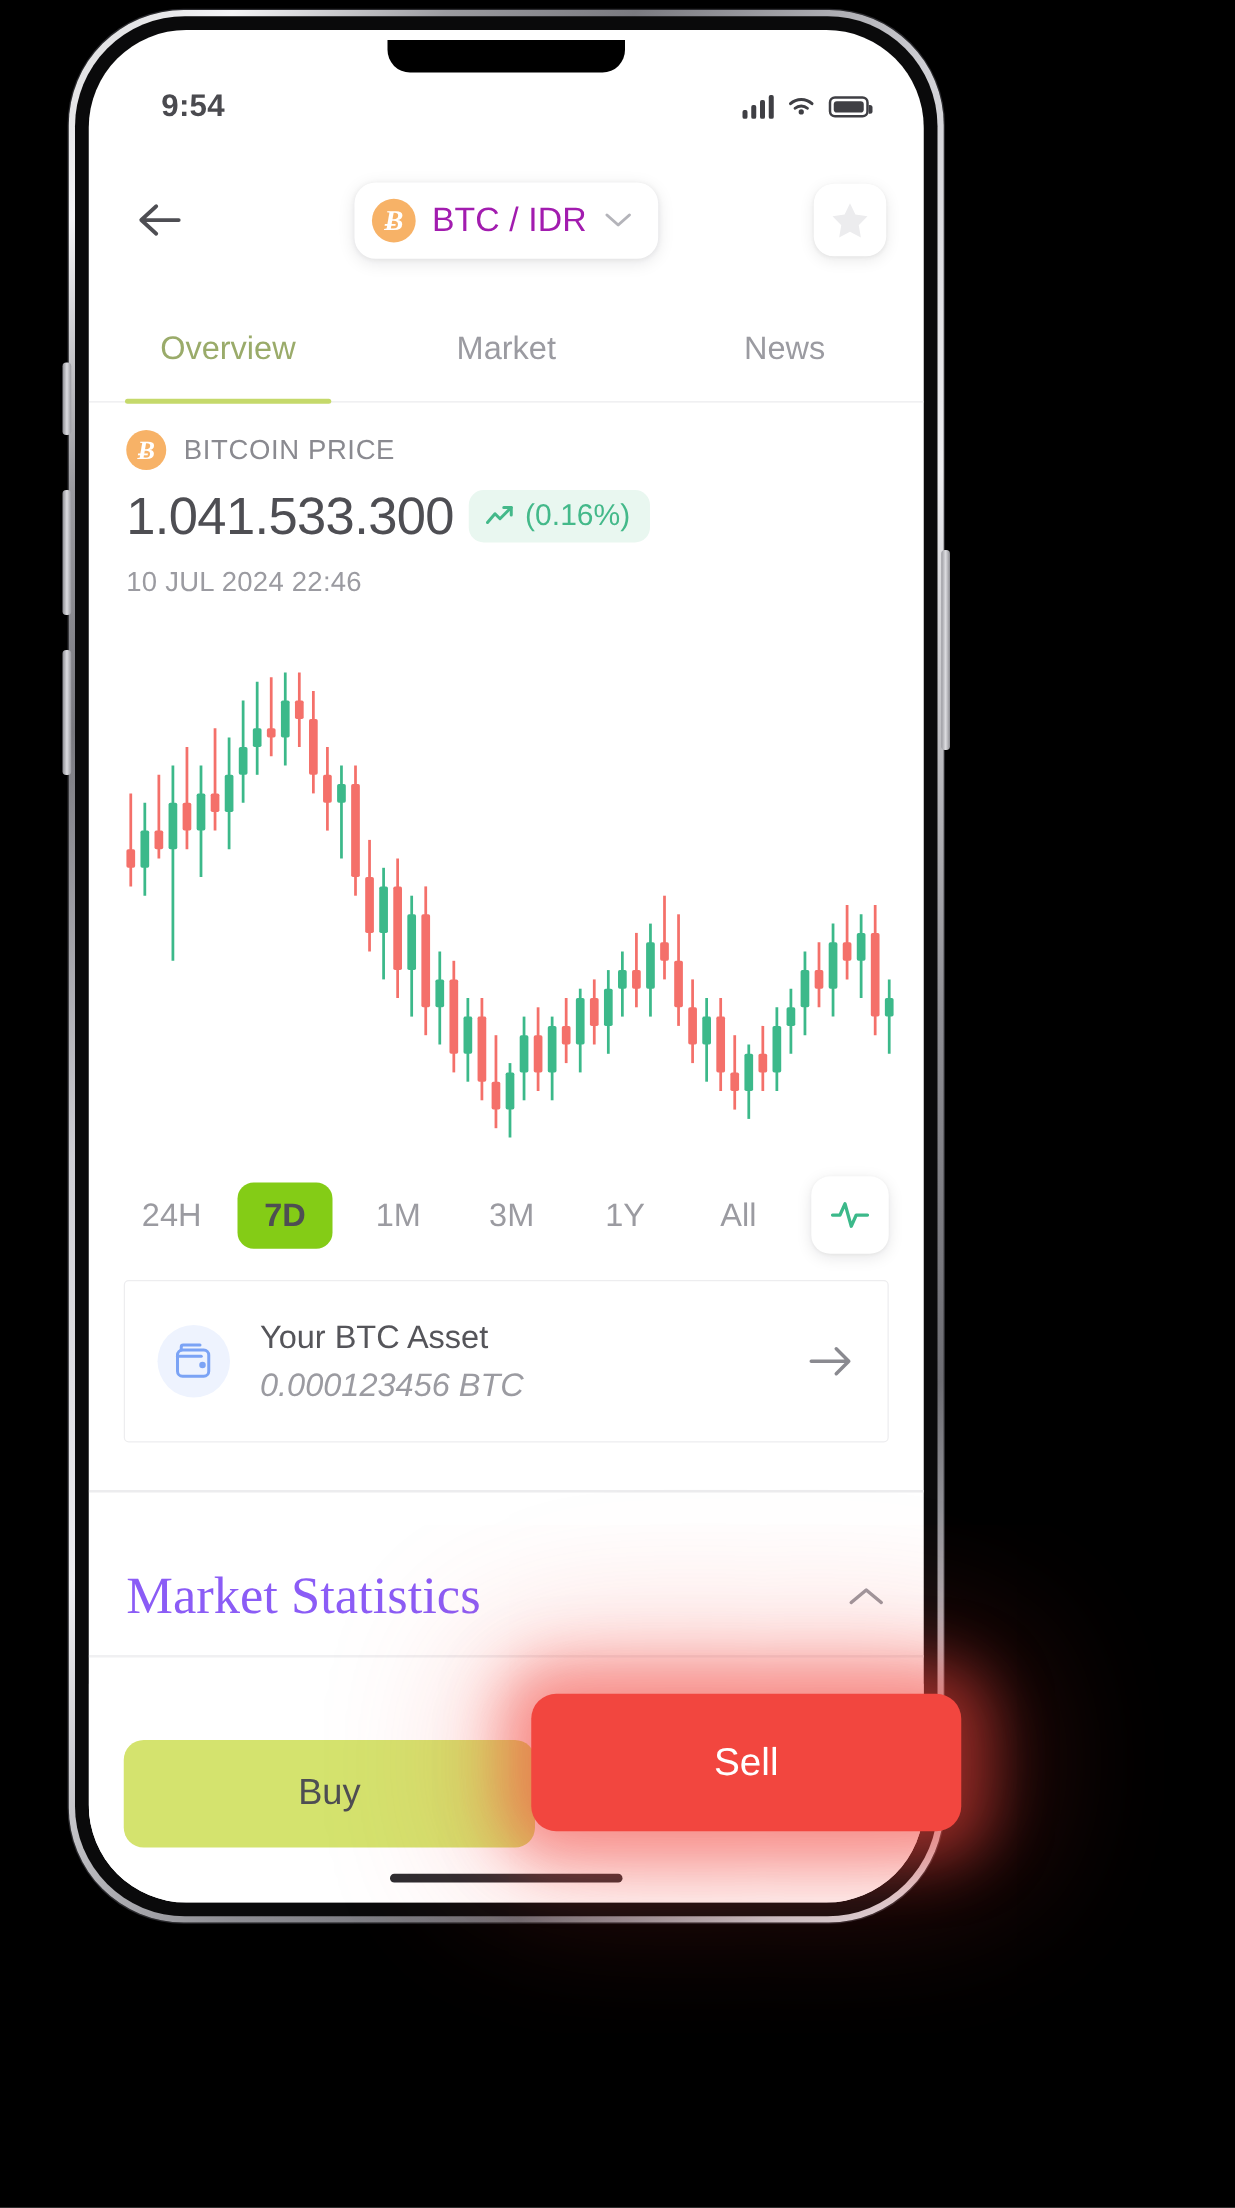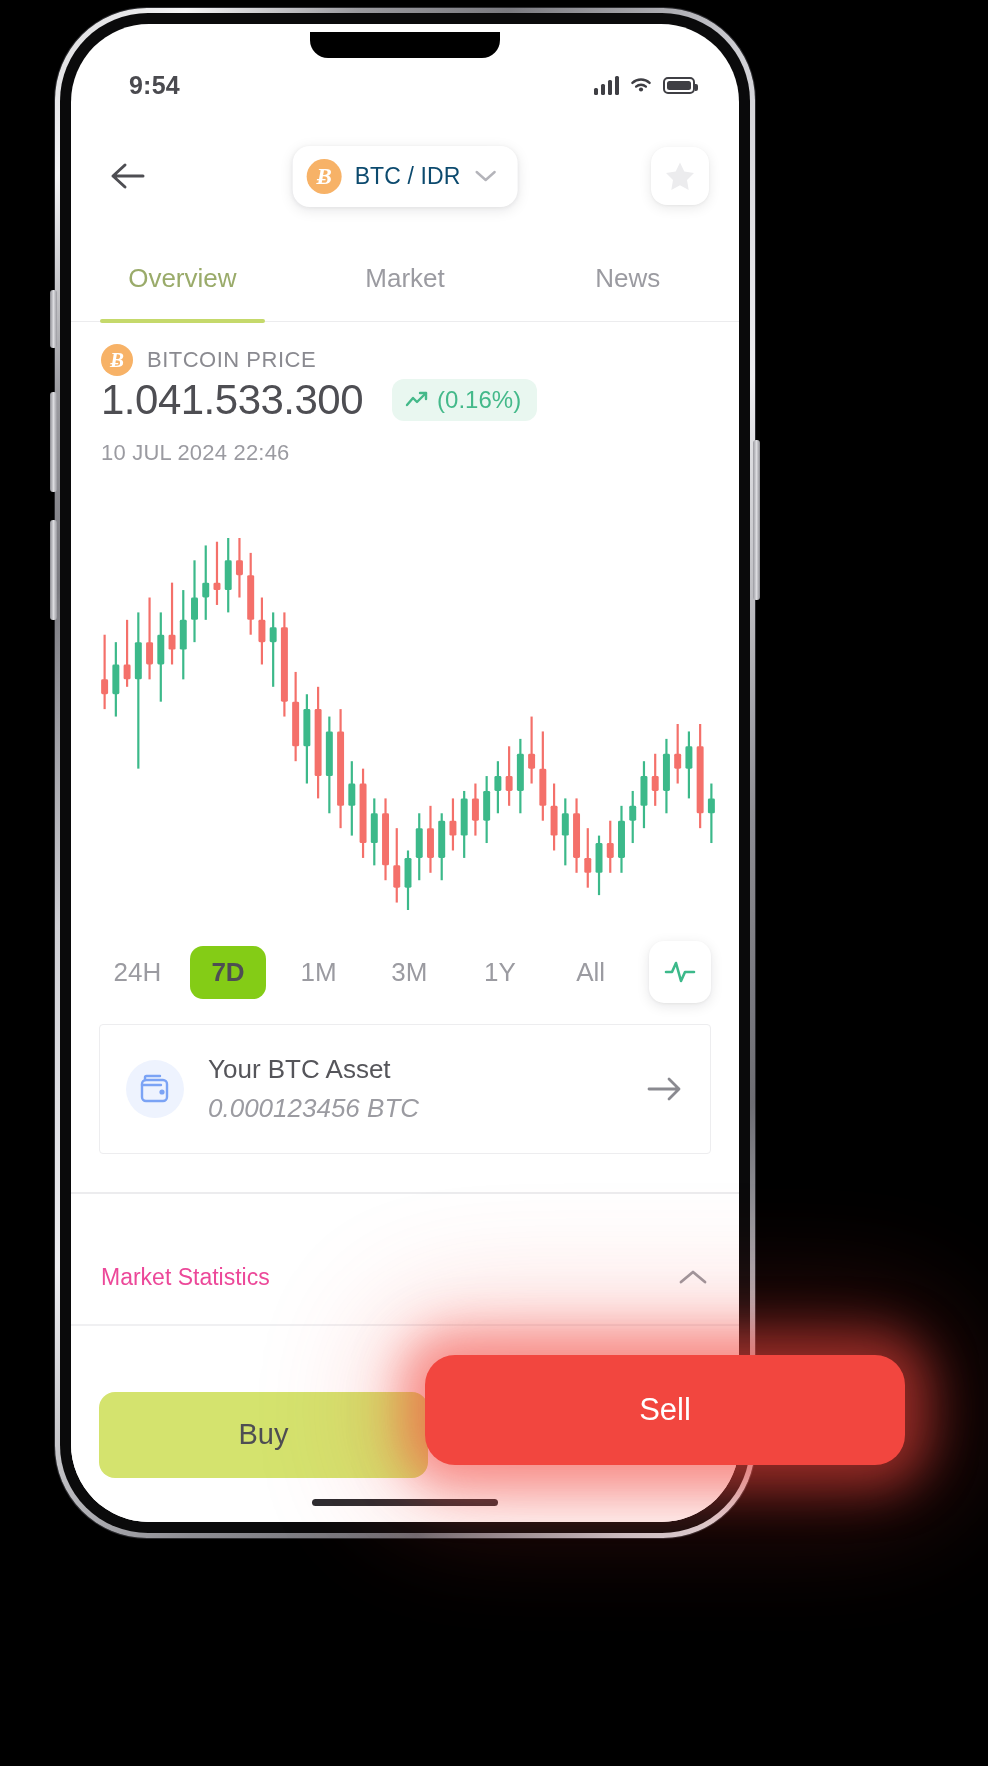--- a/index.html
+++ b/index.html
@@ -85,21 +85,21 @@
     cursor: pointer;
   }
   .btc-coin {
     width: 35px; height: 35px; border-radius: 50%;
     background: #f7b267;
     display: flex; align-items: center; justify-content: center;
     color: #fff; font-size: 23px; font-weight: 700;
     font-family: "Liberation Serif", serif;
     font-style: italic; line-height: 1;
   }
-  .pair-label { font-size: 23px; color: #0c4a6e; letter-spacing: .1px; }
+  .pair-label { font-size: 27px; color: #a21caf; letter-spacing: .1px; }
   .star-btn {
     position: absolute; right: 30px;
     width: 58px; height: 58px; border-radius: 16px;
     background: #fff;
     box-shadow: 0 3px 13px rgba(17,17,26,.09), 0 1px 3px rgba(17,17,26,.05);
     display: flex; align-items: center; justify-content: center; cursor: pointer;
   }
 
   
   .tabs {
@@ -114,21 +114,21 @@
   .tab.active::after {
     content: ""; position: absolute; bottom: -1.5px; left: 13%; right: 13%;
     height: 4px; background: #c5d96b; border-radius: 3px;
   }
 
   
   .price-wrap { position: absolute; top: 320px; left: 0; width: 668px; padding: 0 30px; }
   .price-head { display: flex; align-items: center; gap: 14px; }
   .btc-coin.sm { width: 32px; height: 32px; font-size: 21px; }
   .price-head-label { font-size: 22px; color: #8a8a90; letter-spacing: .5px; }
-  .price-row { display: flex; align-items: center; gap: 29px; margin-top: 0; }
+  .price-row { display: flex; align-items: center; gap: 12px; margin-top: 13px; }
   .price-value { font-size: 42px; color: #4e4e53; letter-spacing: -.5px; font-weight: 400; }
   .chg-badge {
     display: flex; align-items: center; gap: 8px;
     background: #e9f7f0; color: #44b98a;
     border-radius: 12px; padding: 7px 16px 7px 13px; font-size: 24px;
   }
   .price-time { margin-top: 16px; font-size: 22px; color: #9b9ba1; letter-spacing: .2px; }
 
   
   .chart-area { position: absolute; top: 500px; left: 0; width: 668px; height: 400px; }
@@ -167,42 +167,42 @@
   .asset-title { font-size: 26px; color: #55555a; }
   .asset-amount { font-size: 26px; color: #9b9ba1; margin-top: 8px; font-style: italic; }
 
   
   .divider-thick { position: absolute; top: 1168px; left: 0; width: 668px; height: 1.5px; background: #ececee; }
   .market-row {
     position: absolute; top: 1210px; left: 0; width: 668px; height: 86px;
     display: flex; align-items: center; justify-content: space-between;
     padding: 0 30px; cursor: pointer;
   }
-  .market-title { font-size: 23px; color: #ec4899; }
+  .market-title { font-size: 42px; color: #8b5cf6; font-family: Liberation Serif, serif; }
   .divider-thin { position: absolute; top: 1300px; left: 0; width: 668px; height: 1.5px; background: #f0f0f2; }
 
   
   .action-bar {
     position: absolute; bottom: 0; left: 0; width: 668px; height: 175px;
     background: #fff; display: flex; align-items: center; padding: 0 28px; gap: 18px;
   }
   .buy-btn {
     width: 329px; height: 86px; border-radius: 16px;
     background: #d4e36e; color: #4e4e53; font-size: 29px;
     display: flex; align-items: center; justify-content: center; cursor: pointer;
   }
   .home-indicator {
     position: absolute; bottom: 16px; left: 50%; transform: translateX(-50%);
     width: 186px; height: 7px; border-radius: 4px; background: #2c2c30;
   }
 
   
   .sell-btn {
     position: absolute; left: 425px; top: 1355px;
-    width: 480px; height: 110px; border-radius: 30px;
+    width: 344px; height: 110px; border-radius: 20px;
     background: #f2463f; color: #ffffff; font-size: 31px;
     display: flex; align-items: center; justify-content: center;
     cursor: pointer; z-index: 60;
     box-shadow: 0 0 46px 24px rgba(242,70,63,.52), 0 0 120px 46px rgba(242,70,63,.26);
   }
 </style>
 </head>
 <body>
 
 <div id="stage">

